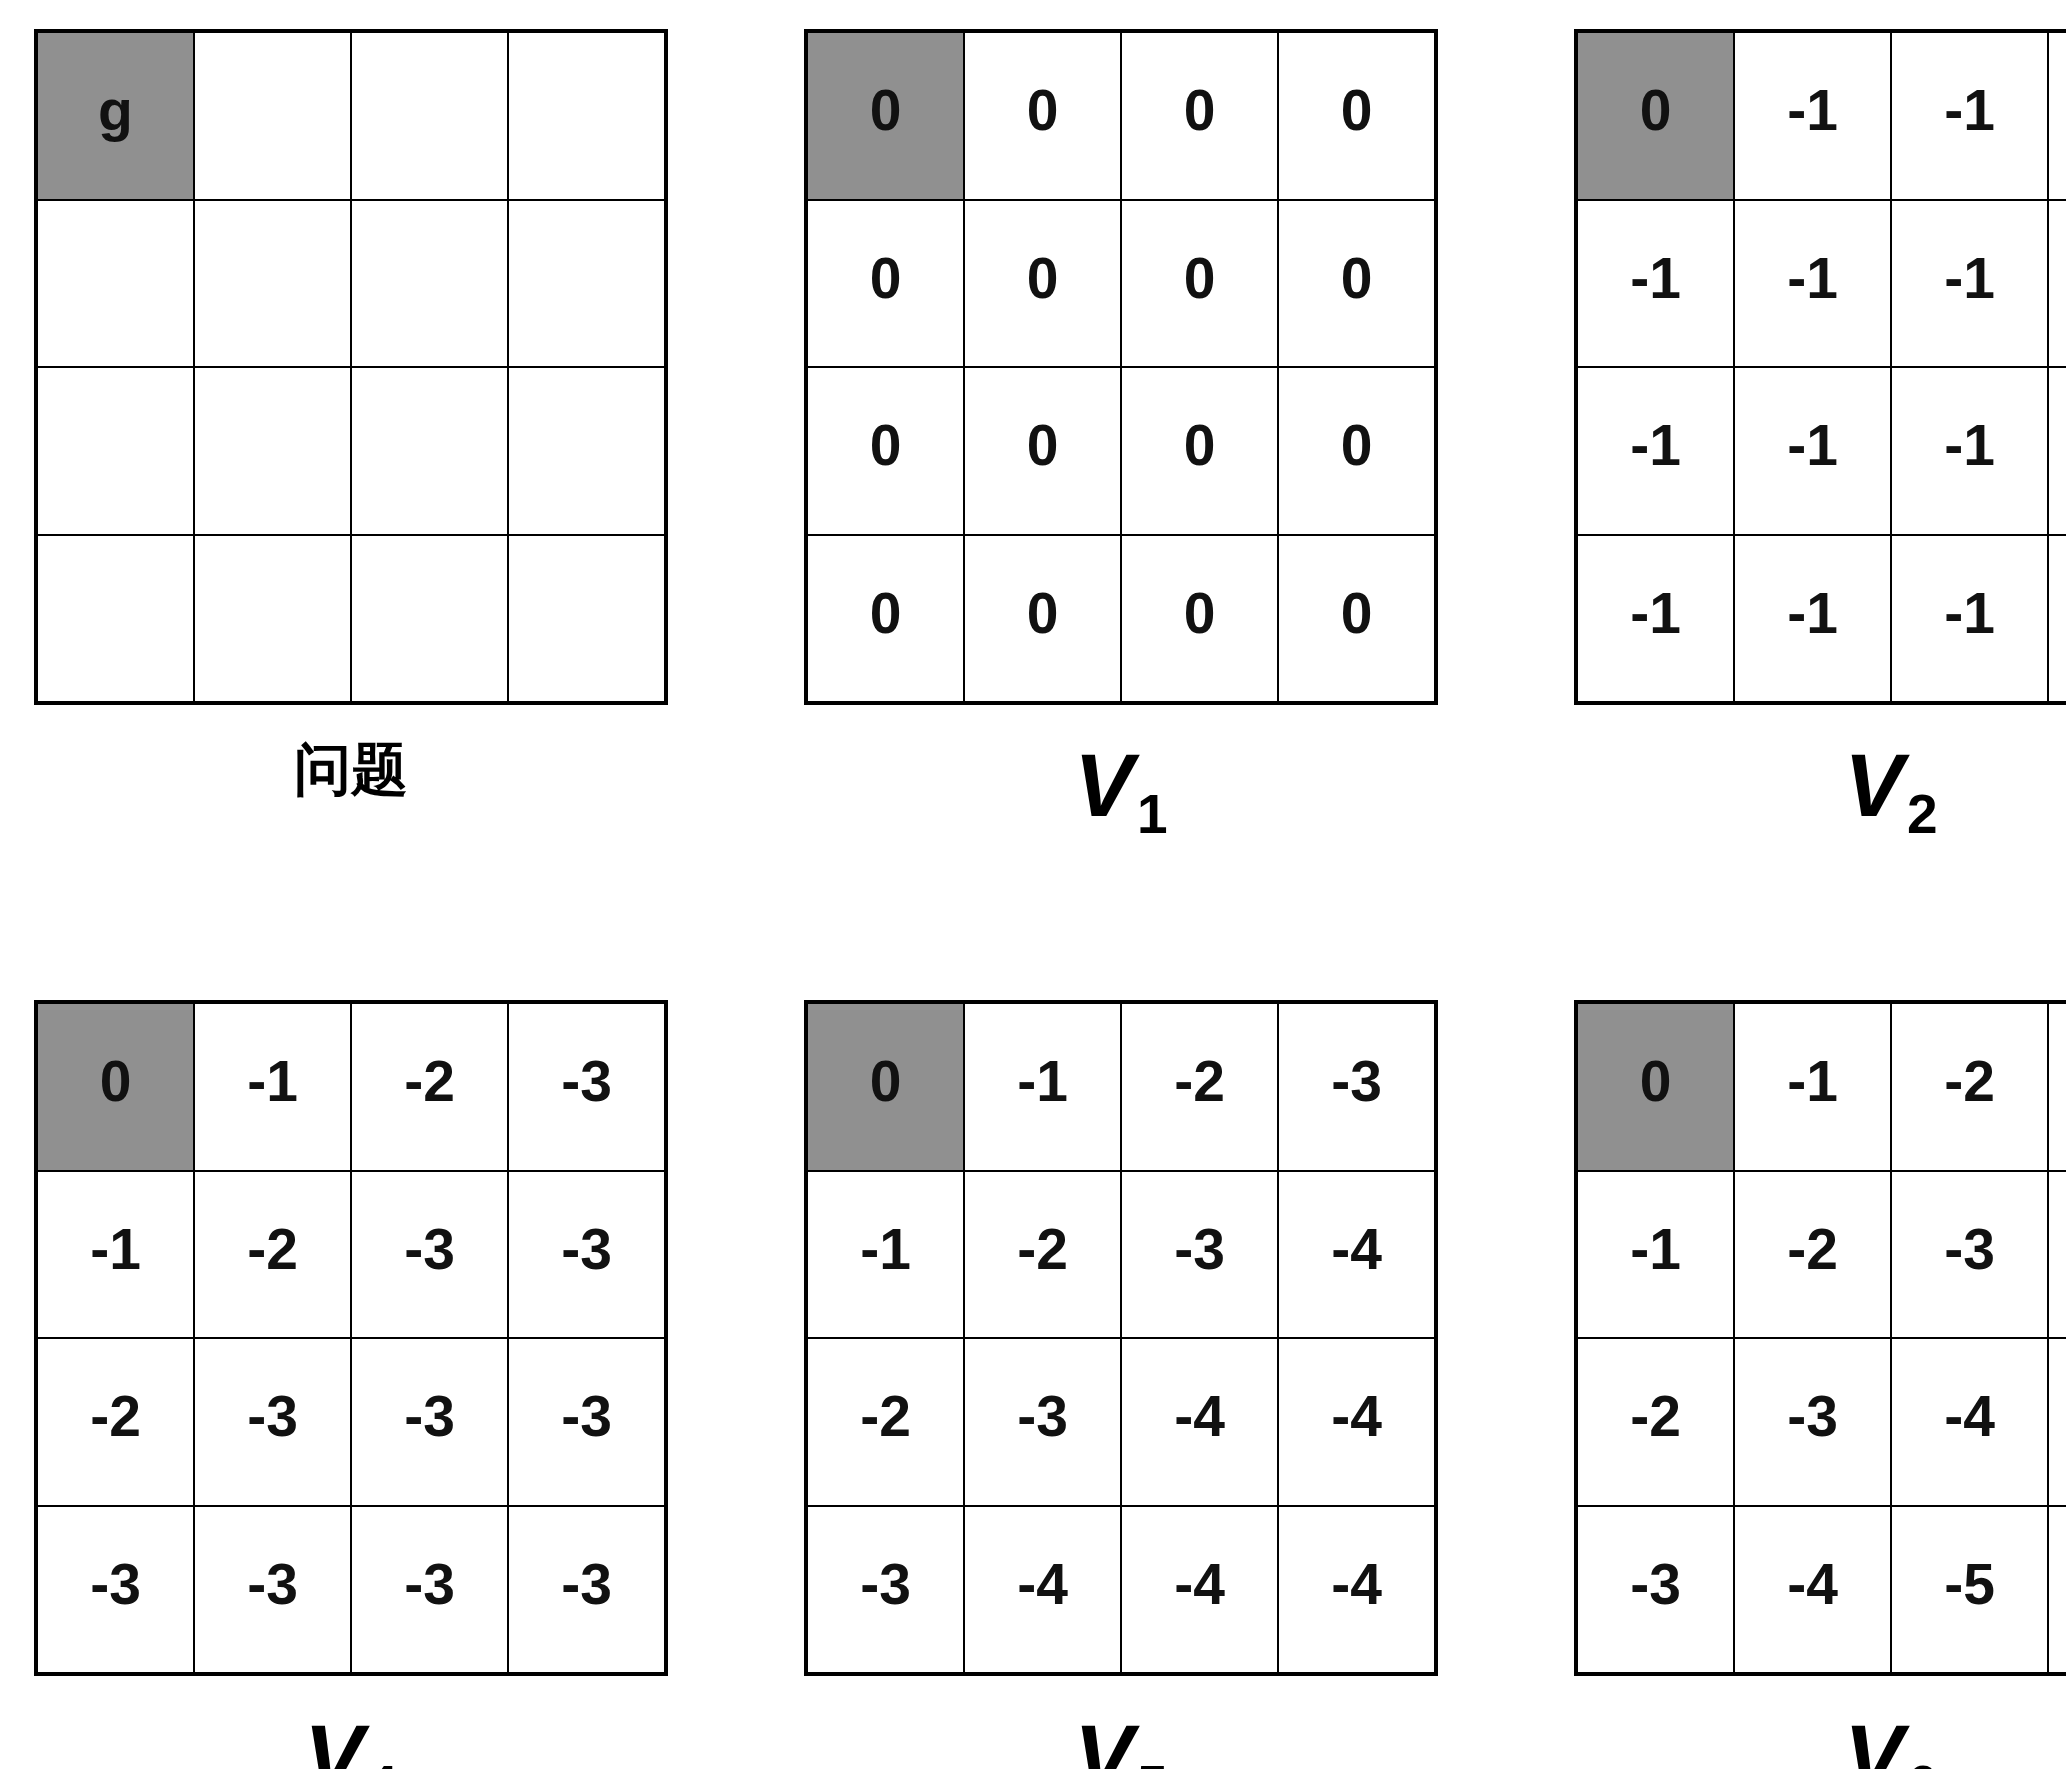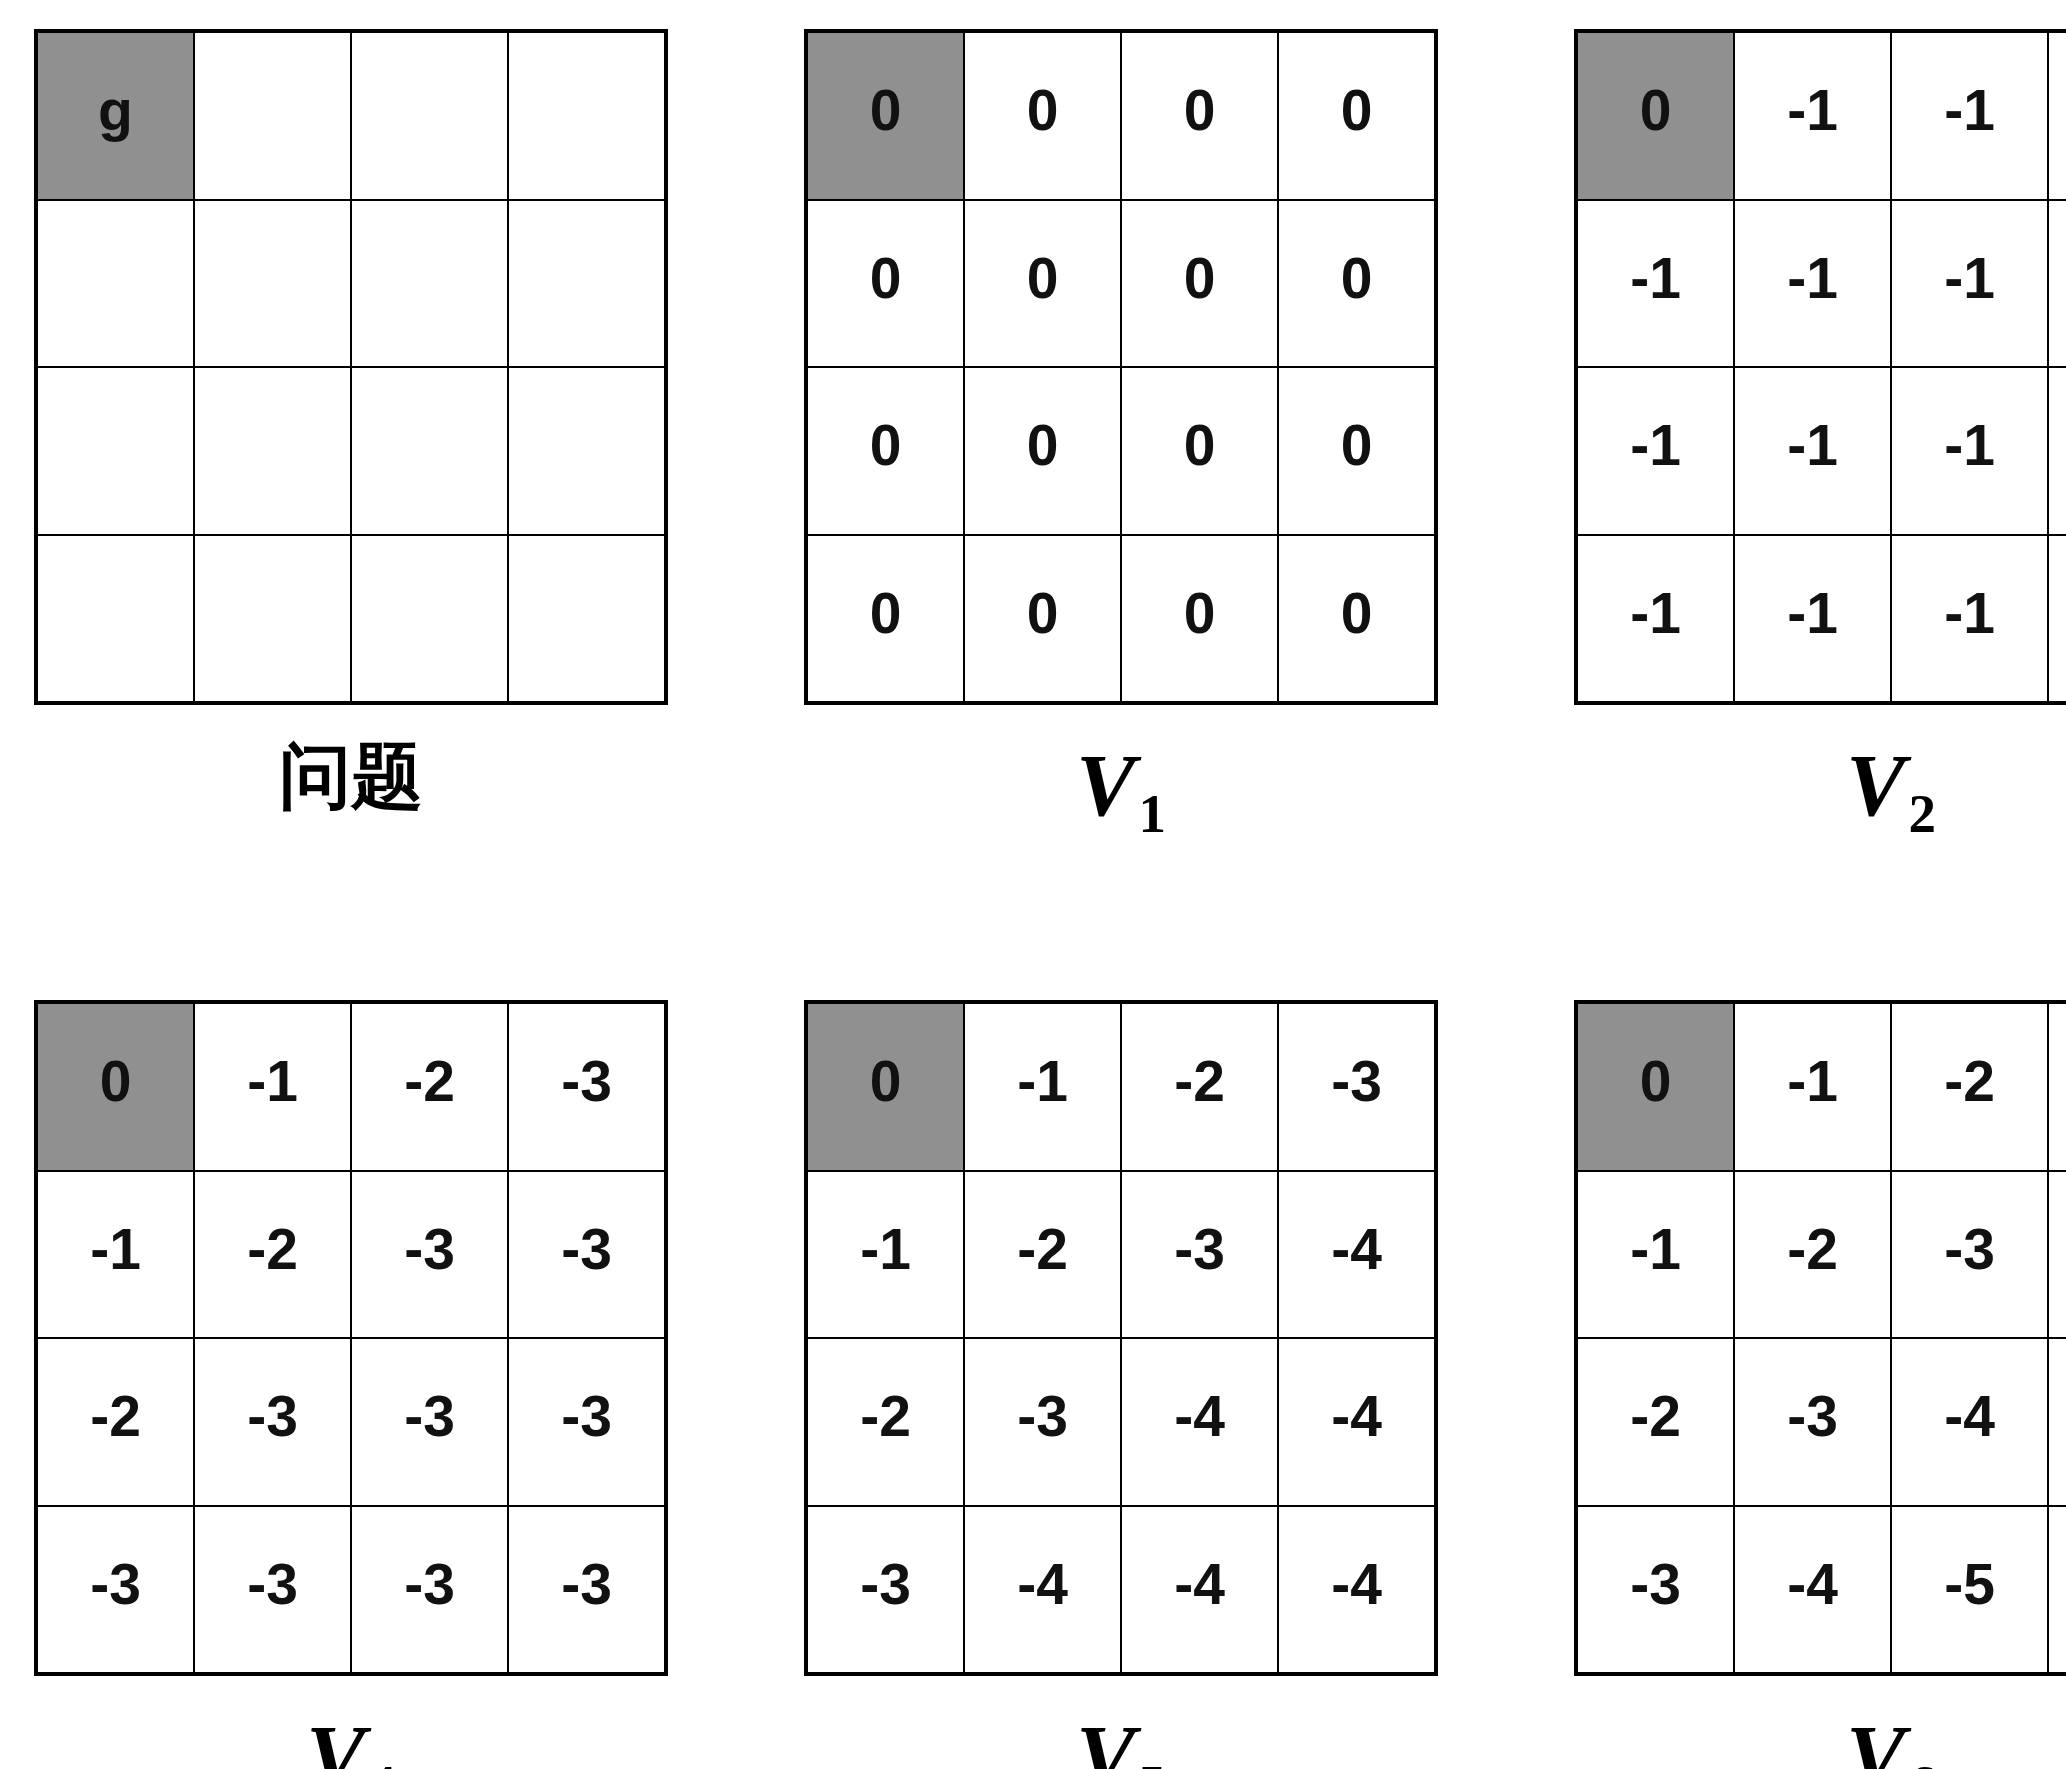--- a/index.html
+++ b/index.html
@@ -11,22 +11,22 @@
   .row-2{top:1000px;}
   .panel{width:620px;display:flex;flex-direction:column;align-items:center;}
   table.grid{border-collapse:collapse;table-layout:fixed;width:620px;height:616px;
              border:4.1px solid #000;background:#ffffff;}
   table.grid td{border:2.9px solid #000;width:155px;height:154px;
                 text-align:center;vertical-align:middle;padding:0 0 11.6px 0;
                 font-size:57px;font-weight:bold;color:#111111;}
   table.grid td.goal{background:#909090;}
   .caption{margin-top:36px;line-height:1;}
   .caption-cjk{font-family:"Liberation Serif",serif;font-weight:bold;
-               font-size:72px;color:#000;}
-  .caption-math{font-family:Liberation Serif, serif;color:#000;white-space:nowrap;}
+               font-size:57px;color:#000;}
+  .caption-math{font-family:Liberation Sans, sans-serif;color:#000;white-space:nowrap;}
   .vbase{font-size:89px;font-weight:bold;font-style:italic;}
   .vsub{font-size:55px;font-weight:bold;position:relative;top:0.30em;margin-left:3.3px;}
 </style>
 </head>
 <body>
 
 <div class="figure">
 
   <div class="row row-1">
 

